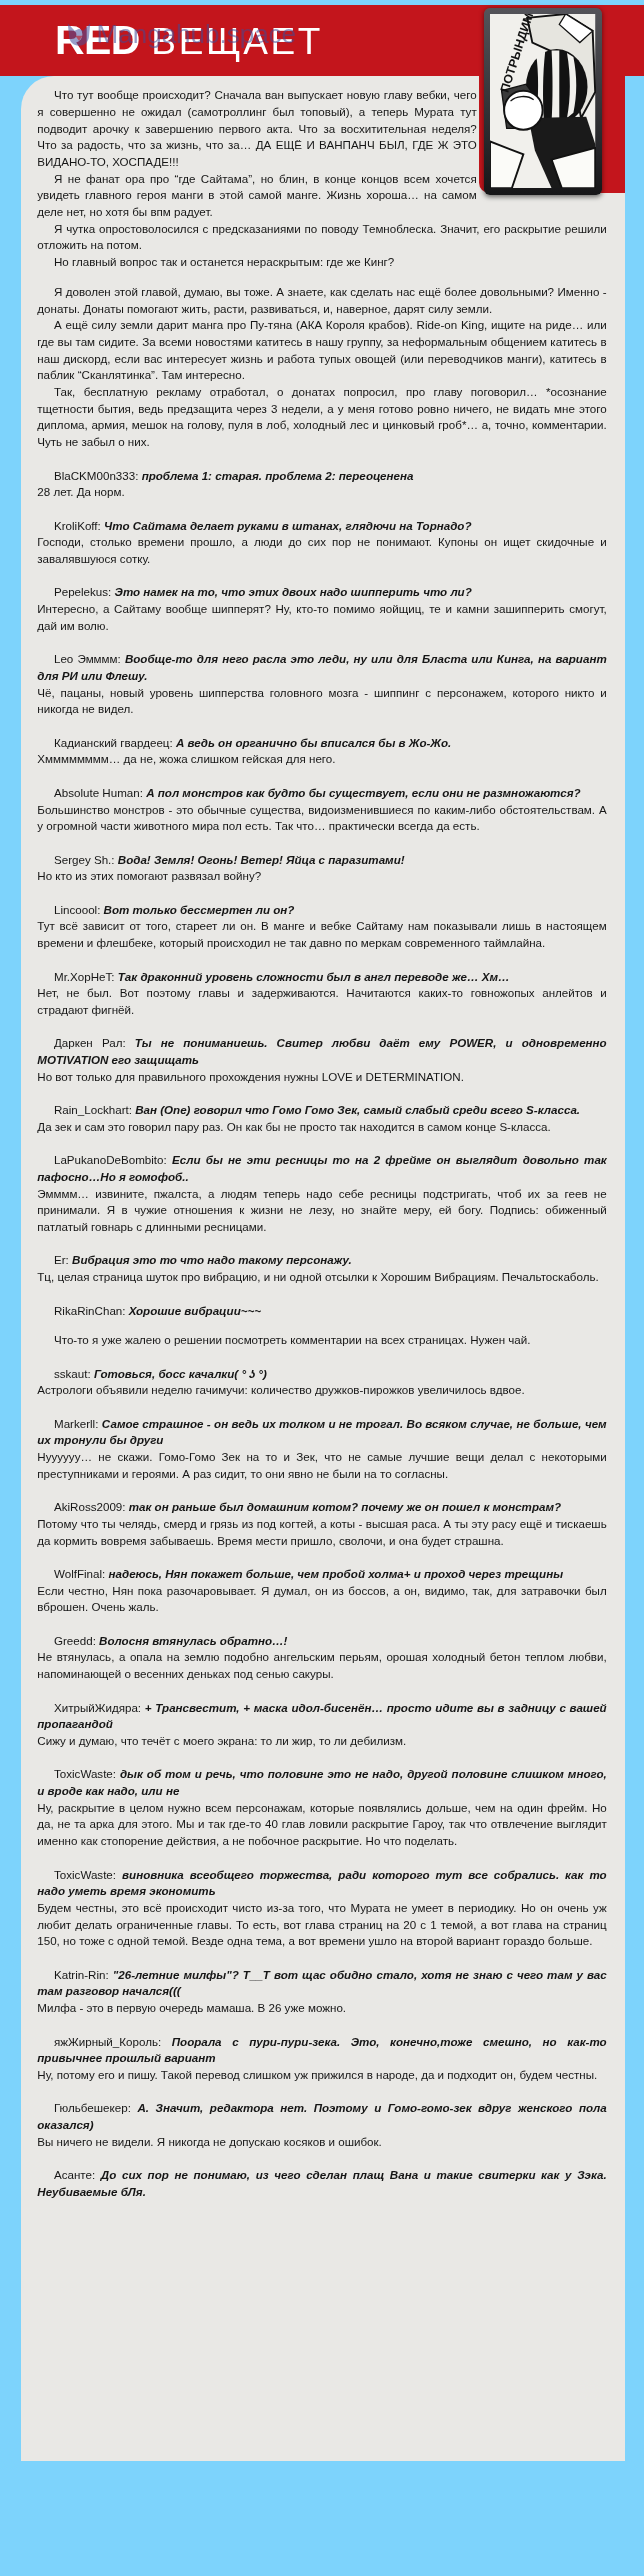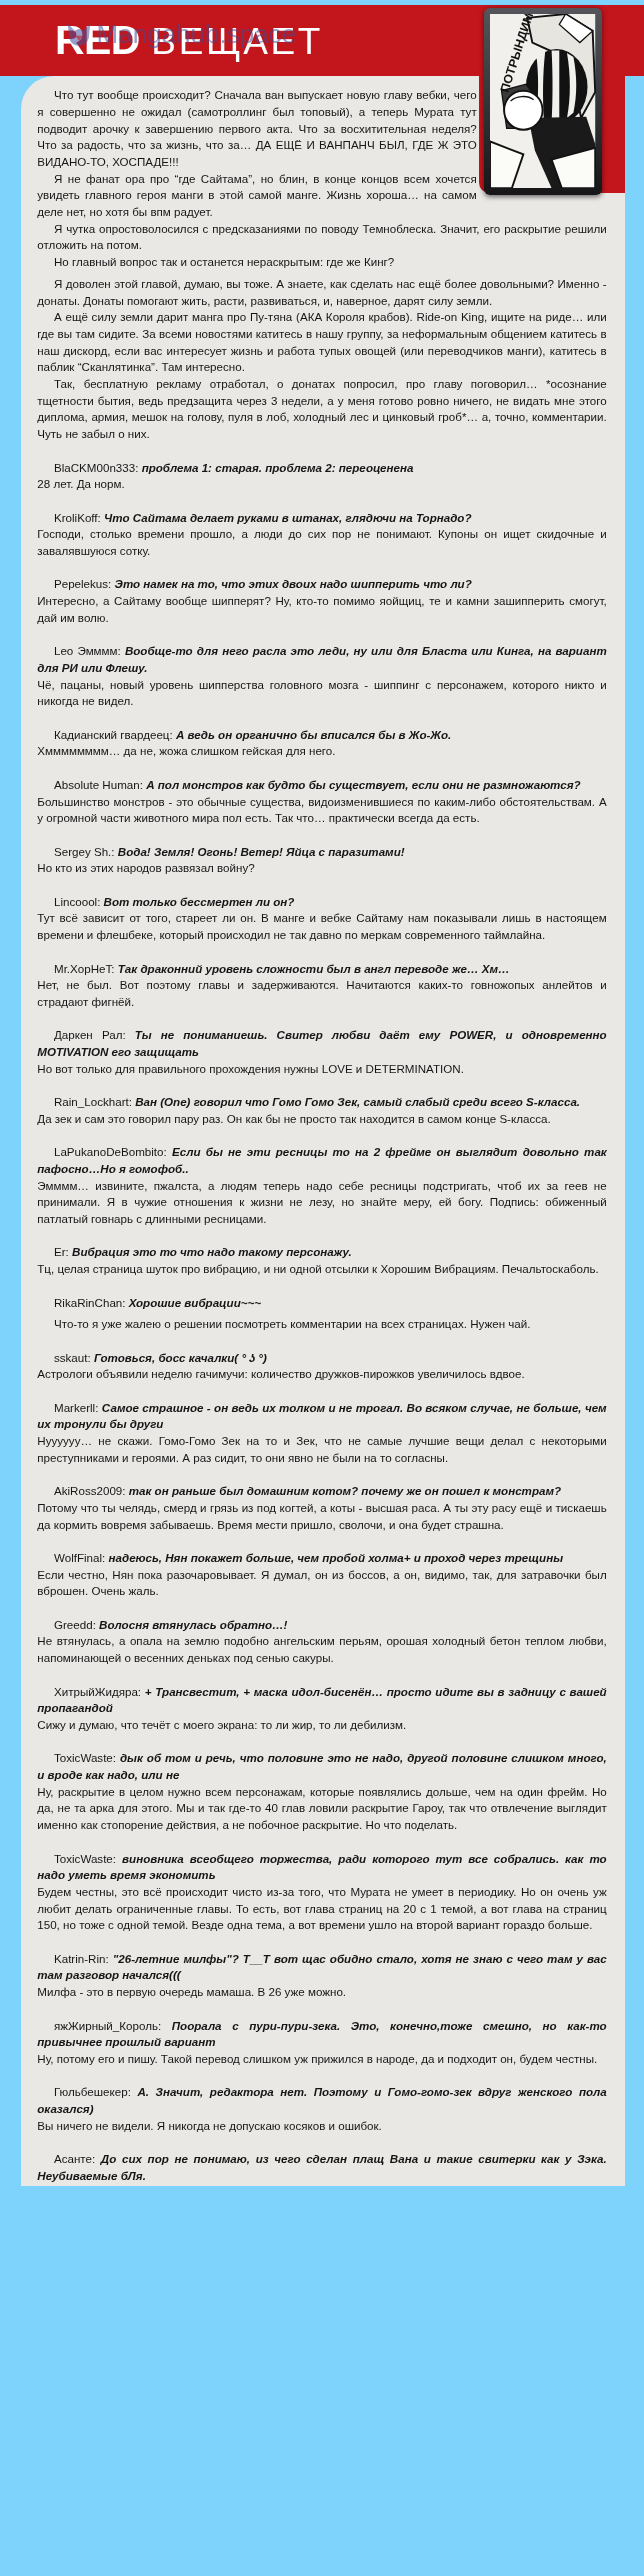--- a/index.html
+++ b/index.html
@@ -8,31 +8,31 @@
         font-family:"Liberation Sans",sans-serif;}
   .site-header{height:71px;background:#c3151c;position:relative;}
   .logo{position:absolute;left:55px;top:50%;transform:translateY(-50%);
         display:flex;align-items:baseline;white-space:nowrap;}
   .logo-red{font-size:41px;font-weight:900;color:#ffffff;letter-spacing:-0.6px;}
   .logo-rest{font-size:37px;font-weight:400;color:#ffffff;margin-left:11.6px;letter-spacing:2.6px;text-align:right;}
   .watermark{position:absolute;left:64px;top:14px;display:flex;align-items:center;gap:2.6px;
         color:rgba(64,74,150,0.55);font-size:26px;font-weight:500;pointer-events:none;}
   .content{position:relative;margin:0 19.3px 0 20.6px;background:#e9e8e5;
         border-radius:33px 5.2px 0 0;padding:11.6px 18px 26px 16.7px;box-sizing:border-box;
-        height:2110px;overflow:hidden;color:#161616;font-size:11.6px;line-height:16.7px;
+        height:2385px;overflow:hidden;color:#161616;font-size:11.6px;line-height:16.7px;
         text-align:justify;}
   .float-spacer{float:right;width:130px;height:124px;}
   .img-redbox{position:absolute;top:76px;right:19.3px;width:146px;height:117px;
         background:#c3151c;border-radius:0 0 0 10.3px;}
   .manga-frame{position:absolute;top:7.7px;left:484px;width:118px;height:187px;margin:0;
         background:linear-gradient(#54545a,#161618);border-radius:5.8px;padding:6.4px;
         box-sizing:border-box;box-shadow:0 1.9px 5.2px rgba(0,0,0,0.55);}
   .manga-frame svg{display:block;width:100%;height:100%;}
   .para{margin:0;text-indent:16.7px;}
-  .gap{margin-top:5px;}
+  .gap{margin-top:13px;}
   .c-head{margin:16.7px 0 0 0;text-indent:16.7px;}
   .user{font-weight:400;}
   .quote{font-weight:bold;font-style:italic;}
   .c-reply{margin:0;}
 </style>
 </head>
 <body>
 
 <div class="page">
 
@@ -66,21 +66,21 @@
         <p class="c-reply">Господи, столько времени прошло, а люди до сих пор не понимают. Купоны он ищет скидочные и завалявшуюся сотку.</p>
         <p class="c-head"><span class="user">Pepelekus: </span><span class="quote">Это намек на то, что этих двоих надо шипперить что ли?</span></p>
         <p class="c-reply">Интересно, а Сайтаму вообще шипперят? Ну, кто-то помимо яойщиц, те и камни зашипперить смогут, дай им волю.</p>
         <p class="c-head"><span class="user">Leo Эмммм: </span><span class="quote">Вообще-то для него расла это леди, ну или для Бласта или Кинга, на вариант для РИ или Флешу.</span></p>
         <p class="c-reply">Чё, пацаны, новый уровень шипперства головного мозга - шиппинг с персонажем, которого никто и никогда не видел.</p>
         <p class="c-head"><span class="user">Кадианский гвардеец: </span><span class="quote">А ведь он органично бы вписался бы в Жо-Жо.</span></p>
         <p class="c-reply">Хмммммммм… да не, жожа слишком гейская для него.</p>
         <p class="c-head"><span class="user">Absolute Human: </span><span class="quote">А пол монстров как будто бы существует, если они не размножаются?</span></p>
         <p class="c-reply">Большинство монстров - это обычные существа, видоизменившиеся по каким-либо обстоятельствам. А у огромной части животного мира пол есть. Так что… практически всегда да есть.</p>
         <p class="c-head"><span class="user">Sergey Sh.: </span><span class="quote">Вода! Земля! Огонь! Ветер! Яйца с паразитами!</span></p>
-        <p class="c-reply">Но кто из этих народов развязал войну?</p>
+        <p class="c-reply">Но кто из этих помогают развязал войну?</p>
         <p class="c-head"><span class="user">Lincoool: </span><span class="quote">Вот только бессмертен ли он?</span></p>
         <p class="c-reply">Тут всё зависит от того, стареет ли он. В манге и вебке Сайтаму нам показывали лишь в настоящем времени и флешбеке, который происходил не так давно по меркам современного таймлайна.</p>
         <p class="c-head"><span class="user">Mr.XopHeT: </span><span class="quote">Так драконний уровень сложности был в англ переводе же… Хм…</span></p>
         <p class="c-reply">Нет, не был. Вот поэтому главы и задерживаются. Начитаются каких-то говножопых анлейтов и страдают фигнёй.</p>
         <p class="c-head"><span class="user">Даркен Рал: </span><span class="quote">Ты не пониманиешь. Свитер любви даёт ему POWER, и одновременно MOTIVATION его защищать</span></p>
         <p class="c-reply">Но вот только для правильного прохождения нужны LOVE и DETERMINATION.</p>
         <p class="c-head"><span class="user">Rain_Lockhart: </span><span class="quote">Ван (One) говорил что Гомо Гомо Зек, самый слабый среди всего S-класса.</span></p>
         <p class="c-reply">Да зек и сам это говорил пару раз. Он как бы не просто так находится в самом конце S-класса.</p>
         <p class="c-head"><span class="user">LaPukanoDeBombito: </span><span class="quote">Если бы не эти ресницы то на 2 фрейме он выглядит довольно так пафосно…Но я гомофоб..</span></p>
         <p class="c-reply">Эмммм… извините, пжалста, а людям теперь надо себе ресницы подстригать, чтоб их за геев не принимали. Я в чужие отношения к жизни не лезу, но знайте меру, ей богу. Подпись: обиженный патлатый говнарь с длинными ресницами.</p>

